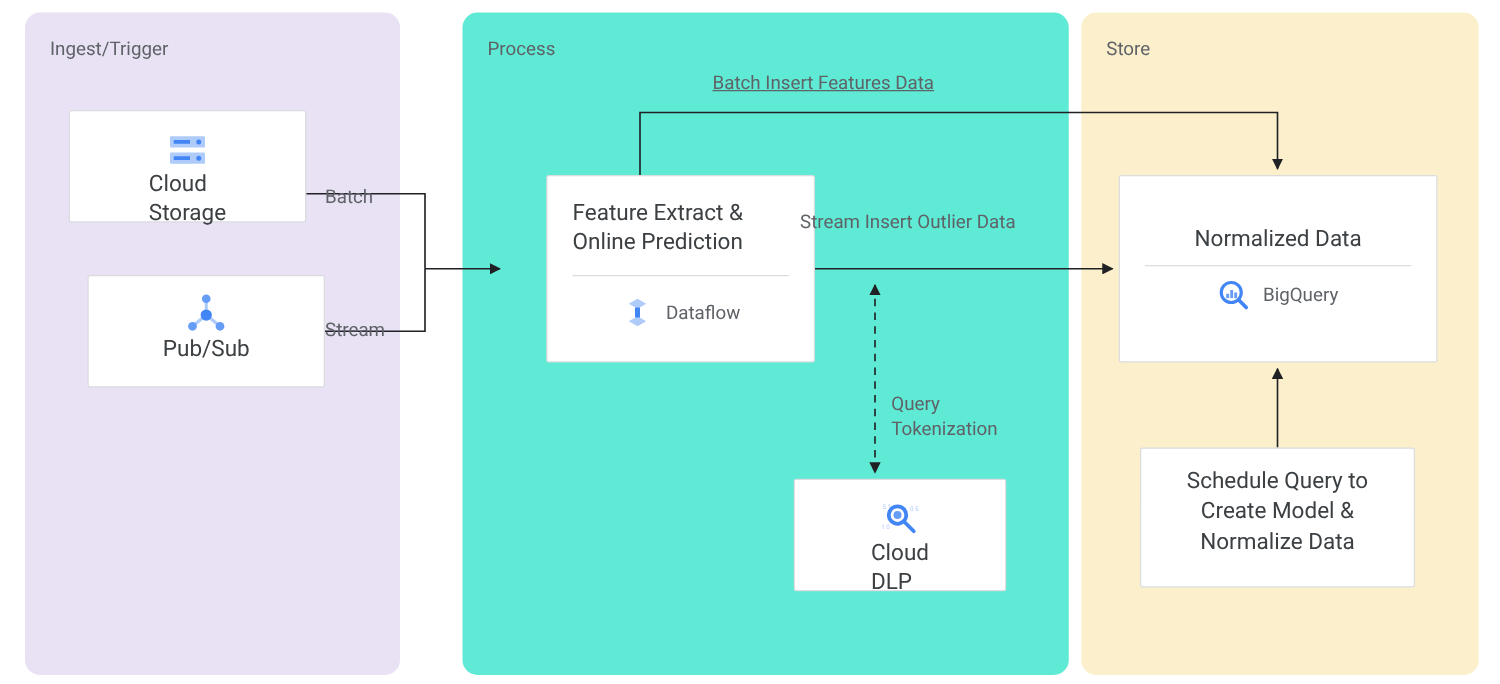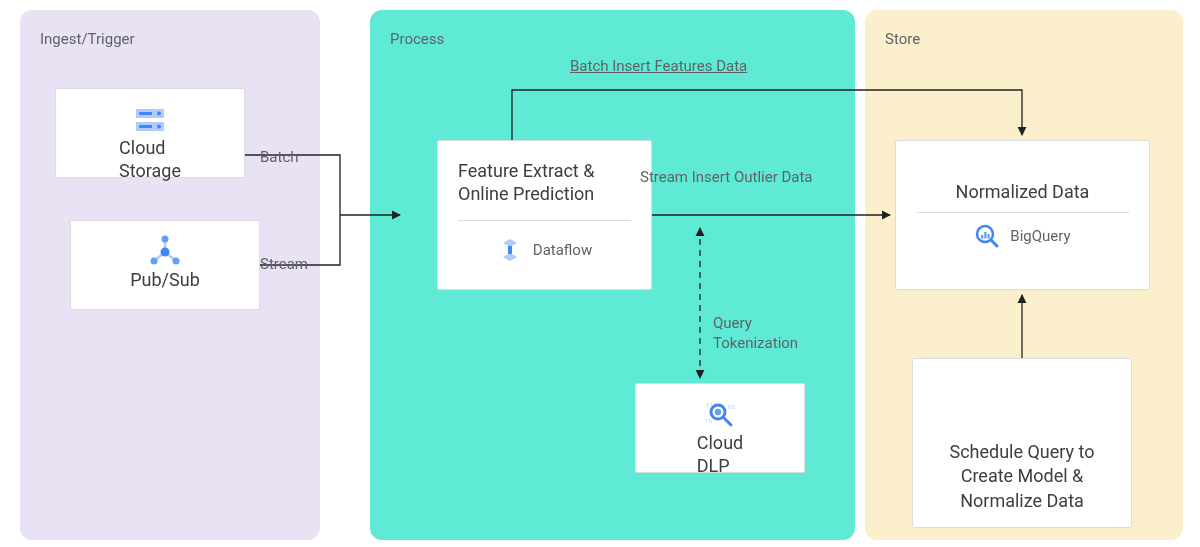--- a/index.html
+++ b/index.html
@@ -68,22 +68,22 @@
     gap: 10px;
   }
   #node-store .title { font-size: 18px; color: #3c4043; }
   #node-store .divider { width: 100%; height: 1px; background: #dadce0; }
   #node-store .subrow { display: flex; align-items: center; gap: 10px; }
   #node-store .subrow .icon { width: 26px; height: 26px; flex: 0 0 26px; }
   #node-store .subrow .sublabel { font-size: 15px; color: #5f6368; }
 
   
   #node-schedule {
-    left: 912px; top: 358px; width: 220px; height: 170px;
-    justify-content: flex-end;
+    left: 912px; top: 358px; width: 220px; height: 112px;
+    justify-content: flex-start;
   }
   #node-schedule .label { text-align: center; font-size: 18px; line-height: 1.35; }
 
   
   .edge-label {
     position: absolute;
     font-size: 15px;
     color: #5f6368;
   }
   #lbl-batch          { left: 260px; top: 148px; }

